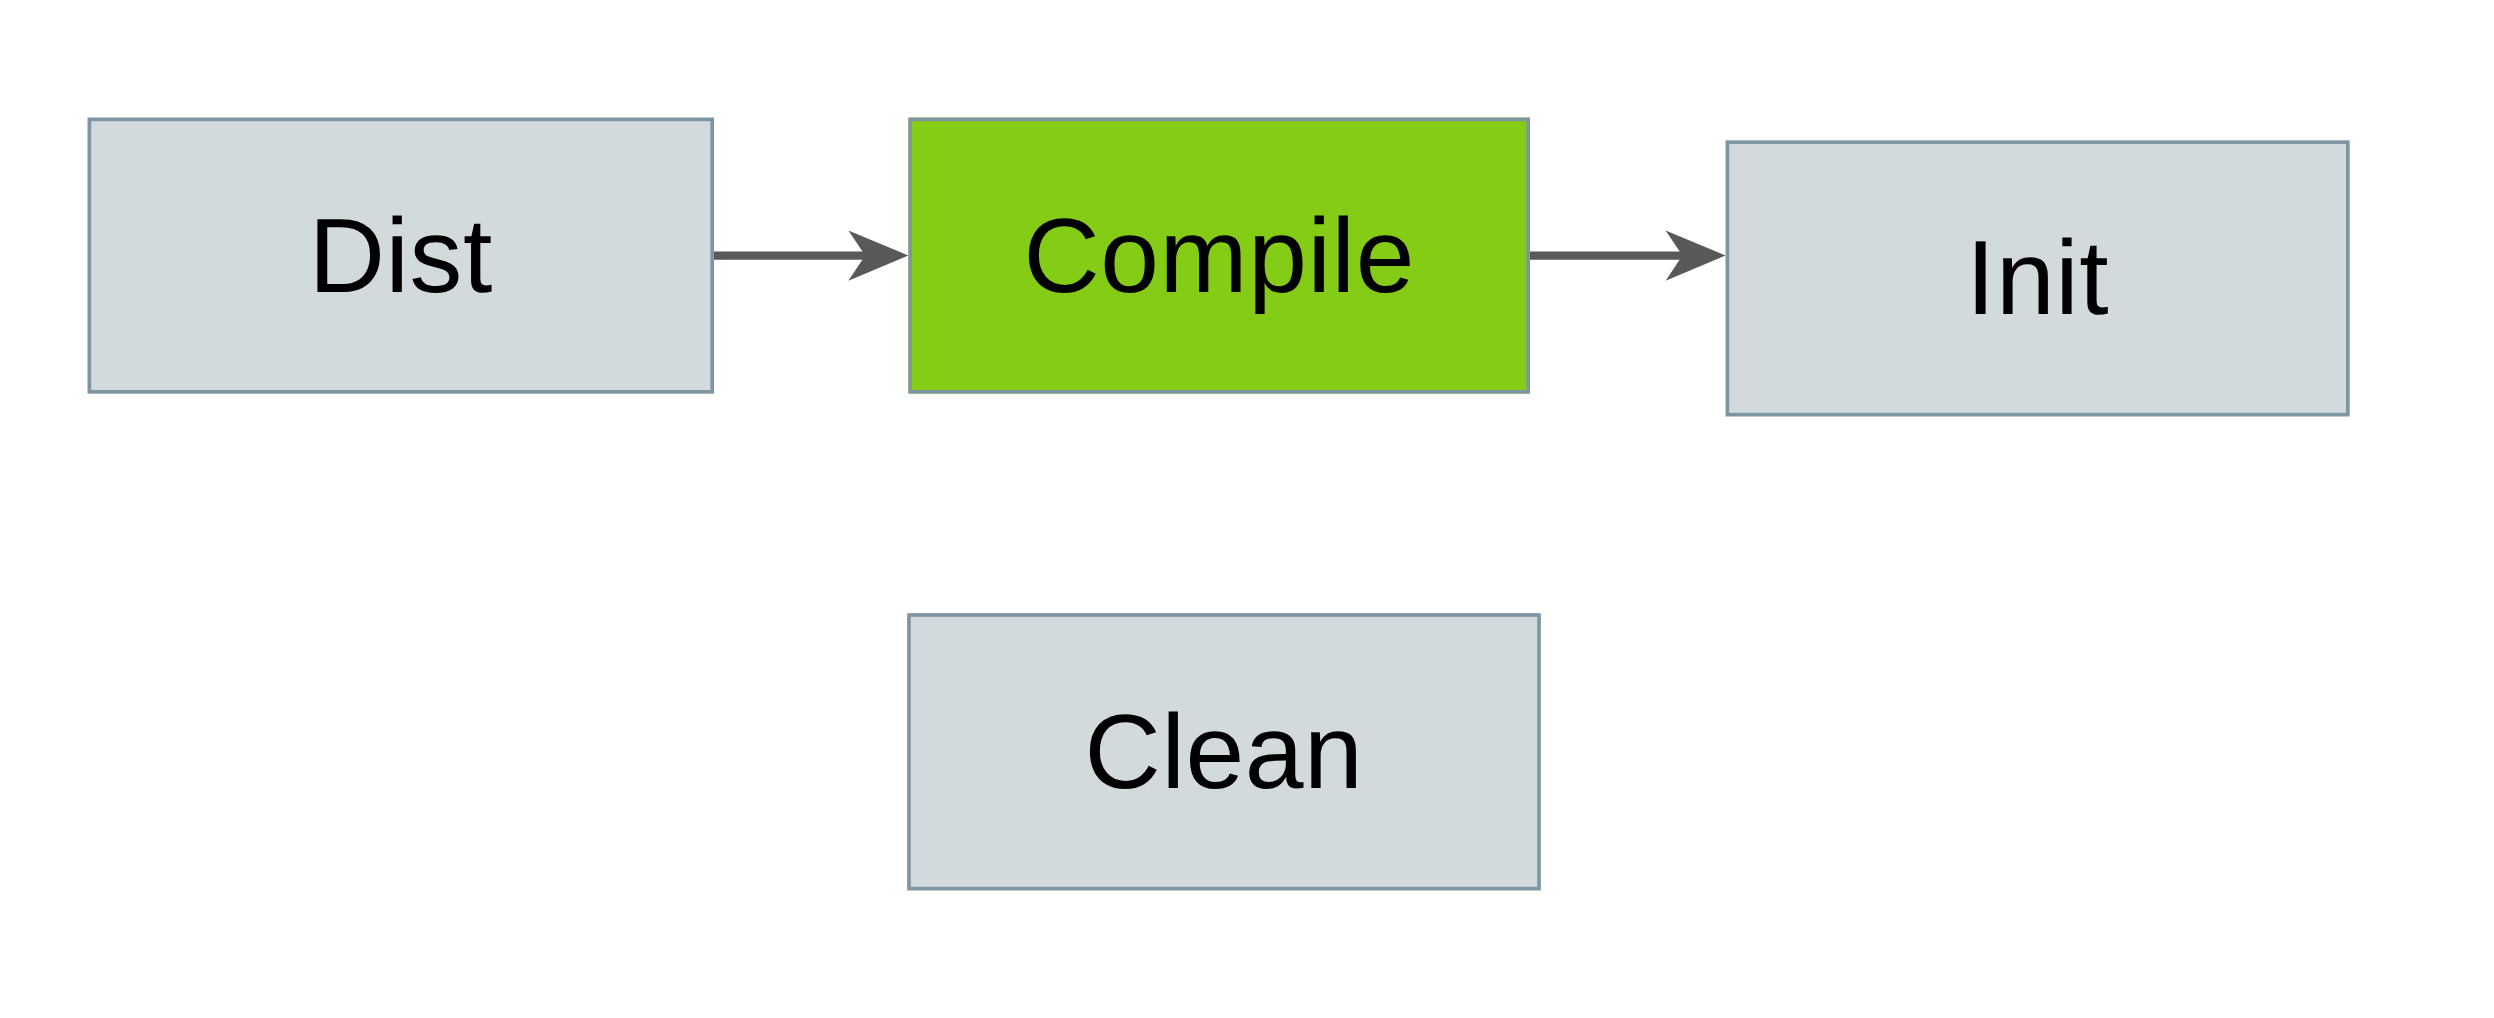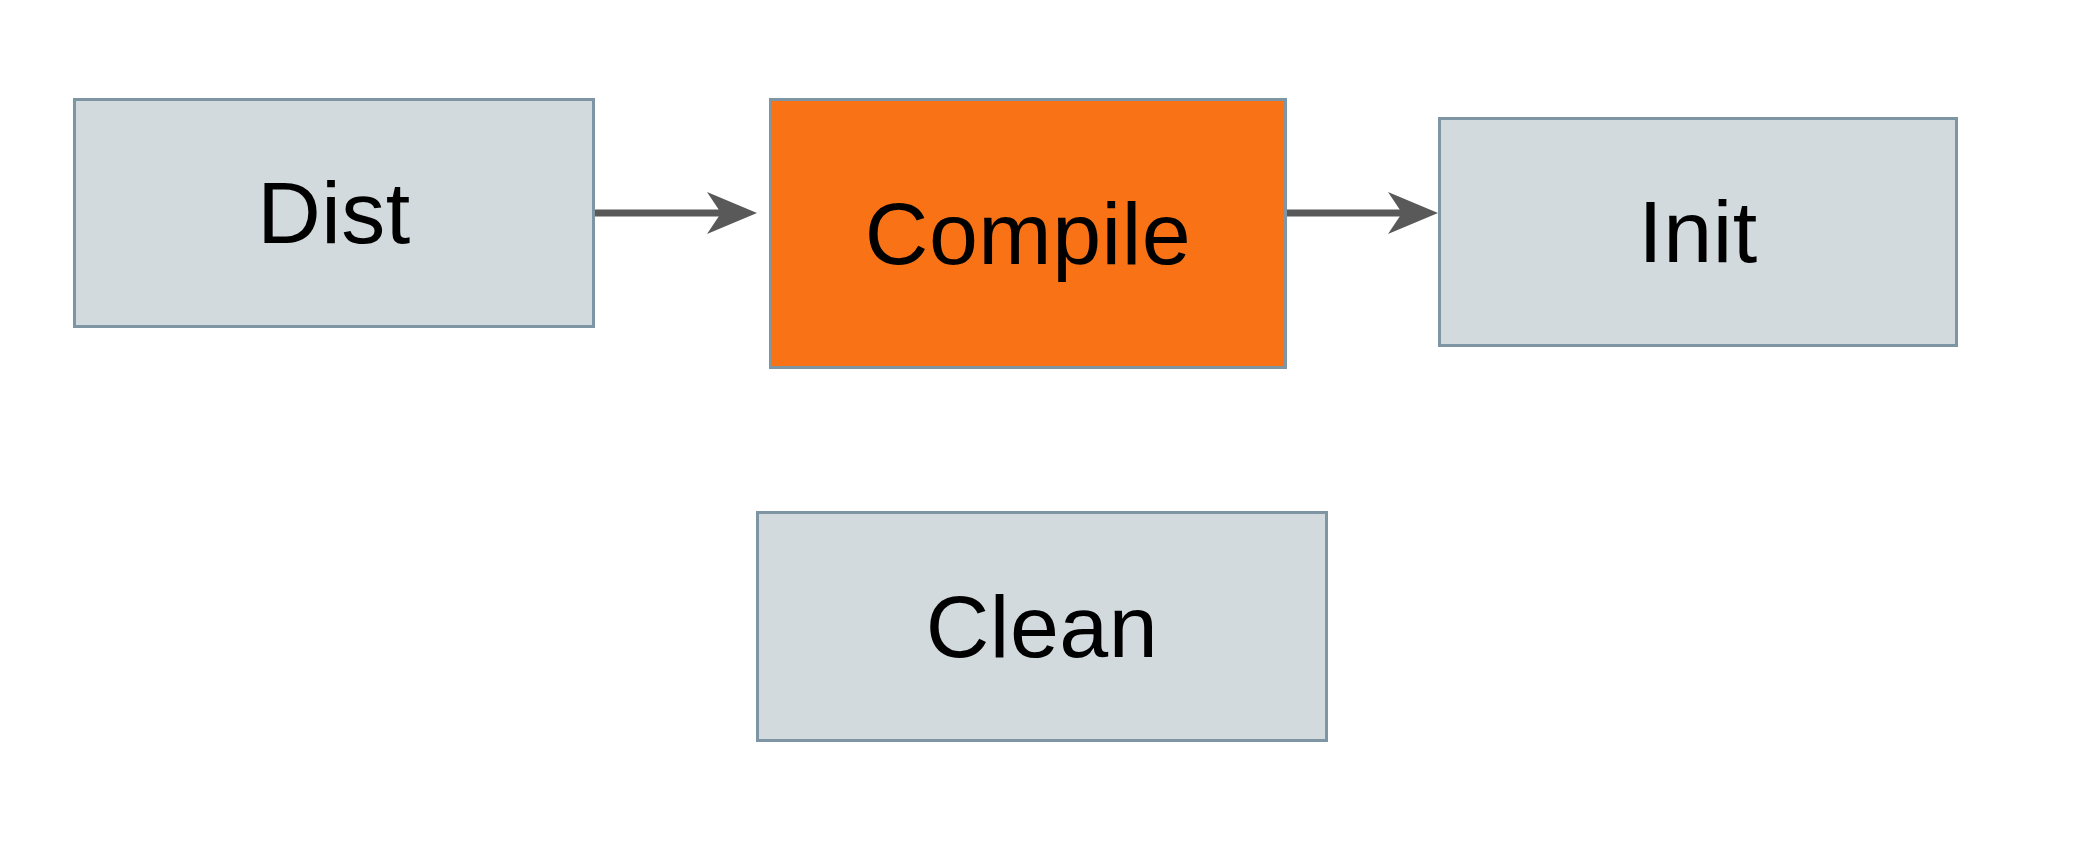--- a/index.html
+++ b/index.html
@@ -47,22 +47,22 @@
   <svg class="edge-layer" xmlns="http://www.w3.org/2000/svg" width="2078" height="848" viewBox="0 0 2078 848">
       <line x1="595" y1="213" x2="723" y2="213" stroke="#595959" stroke-width="7"></line>
       <polygon points="757,213 707,192 721,213 707,234" fill="#595959"></polygon>
       <line x1="1275" y1="213" x2="1404" y2="213" stroke="#595959" stroke-width="7"></line>
       <polygon points="1438,213 1388,192 1402,213 1388,234" fill="#595959"></polygon>
     </svg>
 
 <div class="node" style="left: 73px; top: 98px; width: 522px; height: 230px; background: rgb(211, 218, 221); border-color: rgb(126, 149, 163);">
       <span class="node-label" style="color: rgb(0, 0, 0);">Dist</span>
     </div>
-    <div class="node" style="left: 757px; top: 98px; width: 518px; height: 271px; background: #f97316; border-color: rgb(126, 149, 163); margin-left: 12px;">
+    <div class="node" style="left: 757px; top: 98px; width: 518px; height: 230px; background: #84cc16; border-color: rgb(126, 149, 163);">
       <span class="node-label" style="color: rgb(0, 0, 0);">Compile</span>
     </div>
     <div class="node" style="left: 1438px; top: 98px; width: 520px; height: 230px; background: rgb(211, 218, 221); border-color: rgb(126, 149, 163); margin-top: 19px;">
       <span class="node-label" style="color: rgb(0, 0, 0);">Init</span>
     </div>
-    <div class="node" style="left: 756px; top: 511px; width: 572px; height: 231px; background: rgb(211, 218, 221); border-color: rgb(126, 149, 163);">
+    <div class="node" style="left: 756px; top: 511px; width: 528px; height: 231px; background: rgb(211, 218, 221); border-color: rgb(126, 149, 163);">
       <span class="node-label" style="color: rgb(0, 0, 0);">Clean</span>
     </div>
   </div>
 
 </body></html>

